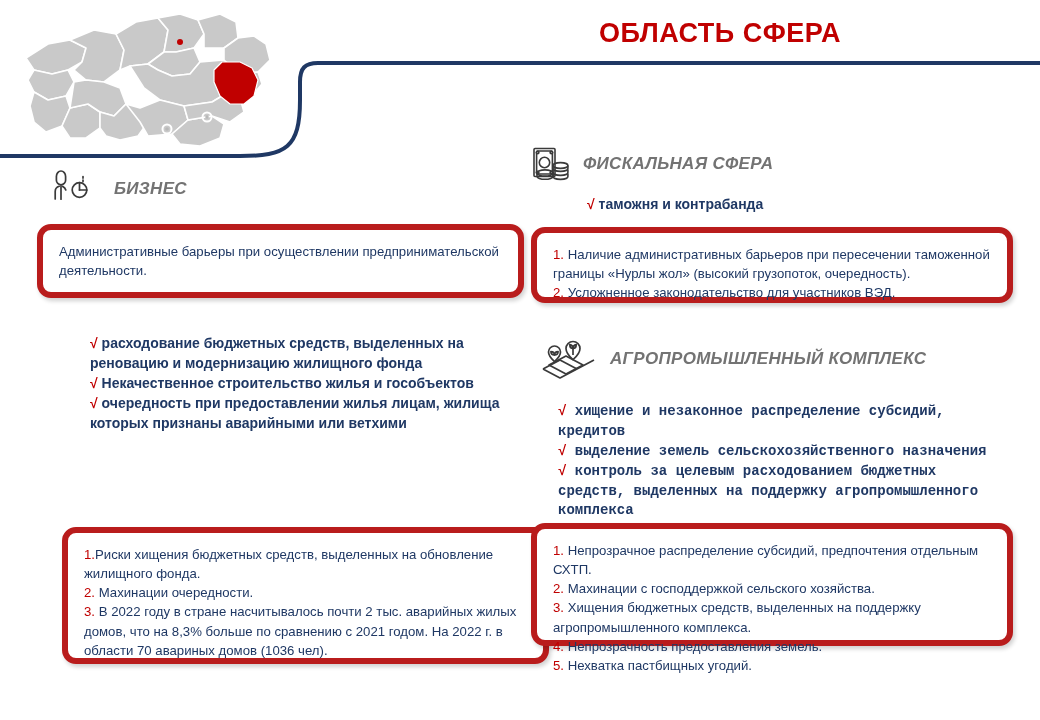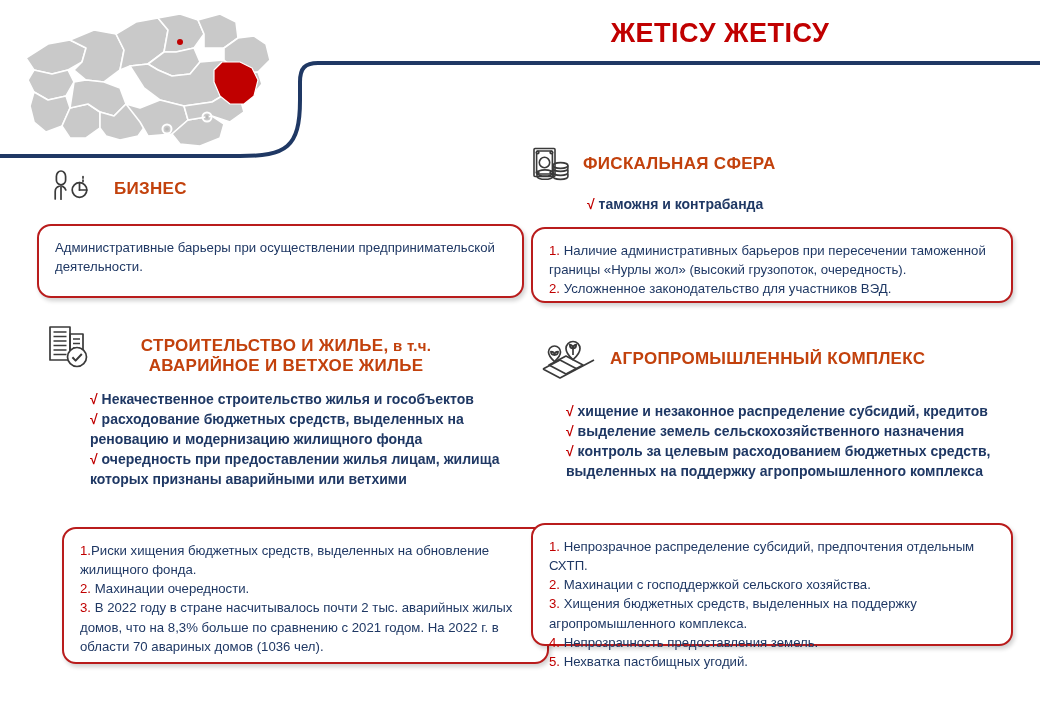--- a/index.html
+++ b/index.html
@@ -26,37 +26,37 @@
     color:#c00000;
     font-size:27px;font-weight:bold;letter-spacing:.5px;
     font-family:"Liberation Sans", sans-serif;
   }
 
   
   .section{position:absolute;}
   .sec-head{display:flex;align-items:flex-start;}
   .sec-icon{flex:0 0 auto;}
   .sec-title{
-    color:#c2410c;font-weight:bold;font-size:17px;
-    line-height:1.15;letter-spacing:.3px;
+    color:#737373;font-weight:bold;font-size:17px;
+    line-height:1.15;letter-spacing:.3px;font-style:italic;
   }
   .sec-title.two-line{text-align:center;}
   .sec-title .small{font-size:15px;}
 
   .bullets{margin-top:10px;}
   .bullet{
     color:#1f3864;font-weight:bold;font-size:14px;
     line-height:1.42;
   }
   .bullet .chk{color:#c00000;font-weight:bold;}
 
   
   .box{
     position:absolute;
-    border:2px solid #b91c1c;
+    border:6px solid #b91c1c;
     border-radius:14px;
     background:#ffffff;
     box-sizing:border-box;
     padding:12px 14px 12px 16px;
   }
   .box p{
     margin:0;
     color:#1f3864;
     font-size:13.2px;
     line-height:1.45;
@@ -111,21 +111,21 @@
 
       <circle cx="172" cy="38" r="3" fill="#c00000"></circle>
 
       <circle cx="159" cy="125" r="4.5" fill="none" stroke="#ffffff" stroke-width="2"></circle>
       <circle cx="159" cy="125" r="1.8" fill="#b8b8b8"></circle>
       <circle cx="199" cy="113" r="4.5" fill="none" stroke="#ffffff" stroke-width="2"></circle>
       <circle cx="199" cy="113" r="1.8" fill="#b8b8b8"></circle>
     </svg>
   </div>
 
-  <div class="slide-title">ЖЕТІСУ ЖЕТІСУ</div>
+  <div class="slide-title">ОБЛАСТЬ СФЕРА</div>
 
   <div class="section" style="left:52px;top:166px;width:420px;">
     <div class="sec-head">
       <div class="sec-icon">
         <svg width="42" height="38" viewBox="0 0 42 38">
           <g fill="none" stroke="#3a3a3a" stroke-width="1.7" stroke-linecap="round" stroke-linejoin="round">
             <path d="M9,5 a4.6,5.6 0 0 1 4.6,5.6 v3.6 a4.6,4.6 0 0 1 -4.6,4.6 a4.6,4.6 0 0 1 -4.6,-4.6 v-3.6 A4.6,5.6 0 0 1 9,5 Z"></path>
             <path d="M3.2,33 v-7.5 a5.5,5.5 0 0 1 4,-5.2"></path>
             <path d="M10.6,20.4 a5.5,5.5 0 0 1 3.2,3.6"></path>
             <path d="M9,19.8 v13.4"></path>
@@ -182,46 +182,28 @@
       <span class="num">1.</span>
       <span>Наличие административных барьеров при пересечении таможенной границы «Нурлы жол» (высокий грузопоток, очередность).</span>
     </p>
     <p>
       <span class="num">2.</span>
       <span>Усложненное законодательство для участников ВЭД.</span>
     </p>
   </div>
 
   <div class="section" style="left:46px;top:320px;width:470px;">
-    <div class="sec-head">
-      <div class="sec-icon" style="margin-top:0;">
-        <svg width="56" height="52" viewBox="0 0 56 52">
-          <g fill="none" stroke="#3a3a3a" stroke-width="1.7" stroke-linejoin="round">
-            <rect x="4" y="7" width="20" height="33"></rect>
-            <rect x="24" y="14" width="13" height="26"></rect>
-            <path d="M7.5,12 h13 M7.5,16.5 h13 M7.5,21 h13 M7.5,25.5 h13 M7.5,30 h13 M7.5,34.5 h13"></path>
-            <path d="M27,19 h7 M27,23.5 h7 M27,28 h7"></path>
-            <circle cx="31" cy="37" r="9.5" fill="#ffffff"></circle>
-            <path d="M26.4,37.3 l3.2,3.3 l6.2,-6.6" stroke-width="2"></path>
-          </g>
-        </svg>
-      </div>
-      <div class="sec-title two-line" style="margin-left:-6px;padding-top:16px;width:380px;">
-        <span>СТРОИТЕЛЬСТВО  И ЖИЛЬЕ,</span><span class="small"> в т.ч.</span><br>
-        <span>АВАРИЙНОЕ И ВЕТХОЕ ЖИЛЬЕ</span>
-      </div>
-    </div>
     <div class="bullets" style="margin-left:44px;margin-top:14px;width:420px;">
       <div class="bullet">
         <span class="chk">√</span>
+        <span>расходование бюджетных средств, выделенных на реновацию и модернизацию жилищного фонда</span>
+      </div>
+      <div class="bullet">
+        <span class="chk">√</span>
         <span>Некачественное строительство жилья и гособъектов</span>
-      </div>
-      <div class="bullet">
-        <span class="chk">√</span>
-        <span>расходование бюджетных средств, выделенных на реновацию и модернизацию жилищного фонда</span>
       </div>
       <div class="bullet">
         <span class="chk">√</span>
         <span>очередность при предоставлении жилья лицам, жилища которых признаны аварийными или ветхими</span>
       </div>
     </div>
   </div>
 
   <div class="box shadowed" style="left:37px;top:527px;width:487px;height:137px;margin-left:25px;">
     <p>
@@ -250,21 +232,21 @@
             <path d="M14.5,17 c-2.4,0 -3.6,-1.6 -3.6,-3.4 c1.4,0 3.6,0.7 3.6,3.4 Z"></path>
             <path d="M33,3.5 a7,7 0 0 1 7,7 c0,5 -7,11.2 -7,11.2 s-7,-6.2 -7,-11.2 a7,7 0 0 1 7,-7 Z"></path>
             <path d="M33,17 v-9"></path>
             <path d="M33,10.5 c0,-2.4 -1.6,-3.6 -3.2,-3.8 c0,2.3 1,3.8 3.2,3.8 Z"></path>
             <path d="M33,10.5 c0,-2.4 1.6,-3.6 3.2,-3.8 c0,2.3 -1,3.8 -3.2,3.8 Z"></path>
           </g>
         </svg>
       </div>
       <div class="sec-title" style="margin-left:14px;padding-top:11px;">АГРОПРОМЫШЛЕННЫЙ  КОМПЛЕКС</div>
     </div>
-    <div class="bullets" style="margin-left:26px;margin-top:14px;width:448px;">
+    <div class="bullets" style="margin-left:18px;margin-top:14px;width:448px;font-family:Liberation Mono, monospace;">
       <div class="bullet">
         <span class="chk">√</span>
         <span>хищение и незаконное распределение субсидий, кредитов</span>
       </div>
       <div class="bullet">
         <span class="chk">√</span>
         <span>выделение земель сельскохозяйственного назначения</span>
       </div>
       <div class="bullet">
         <span class="chk">√</span>

